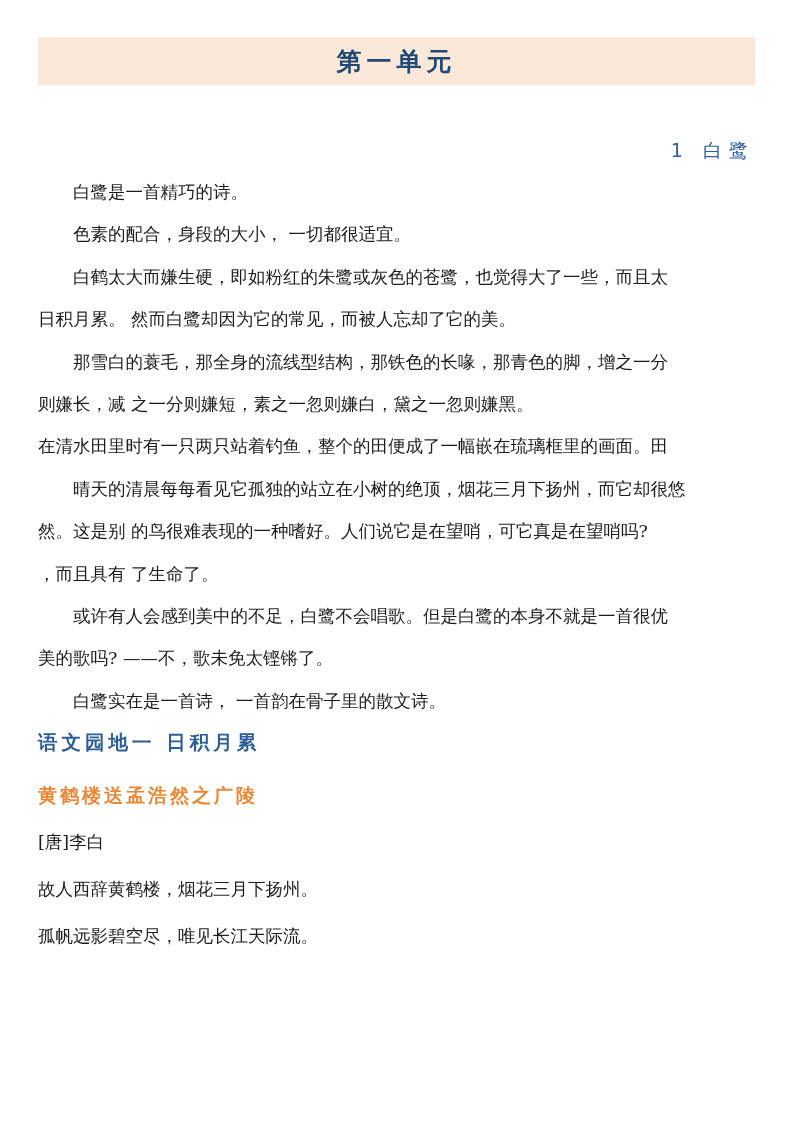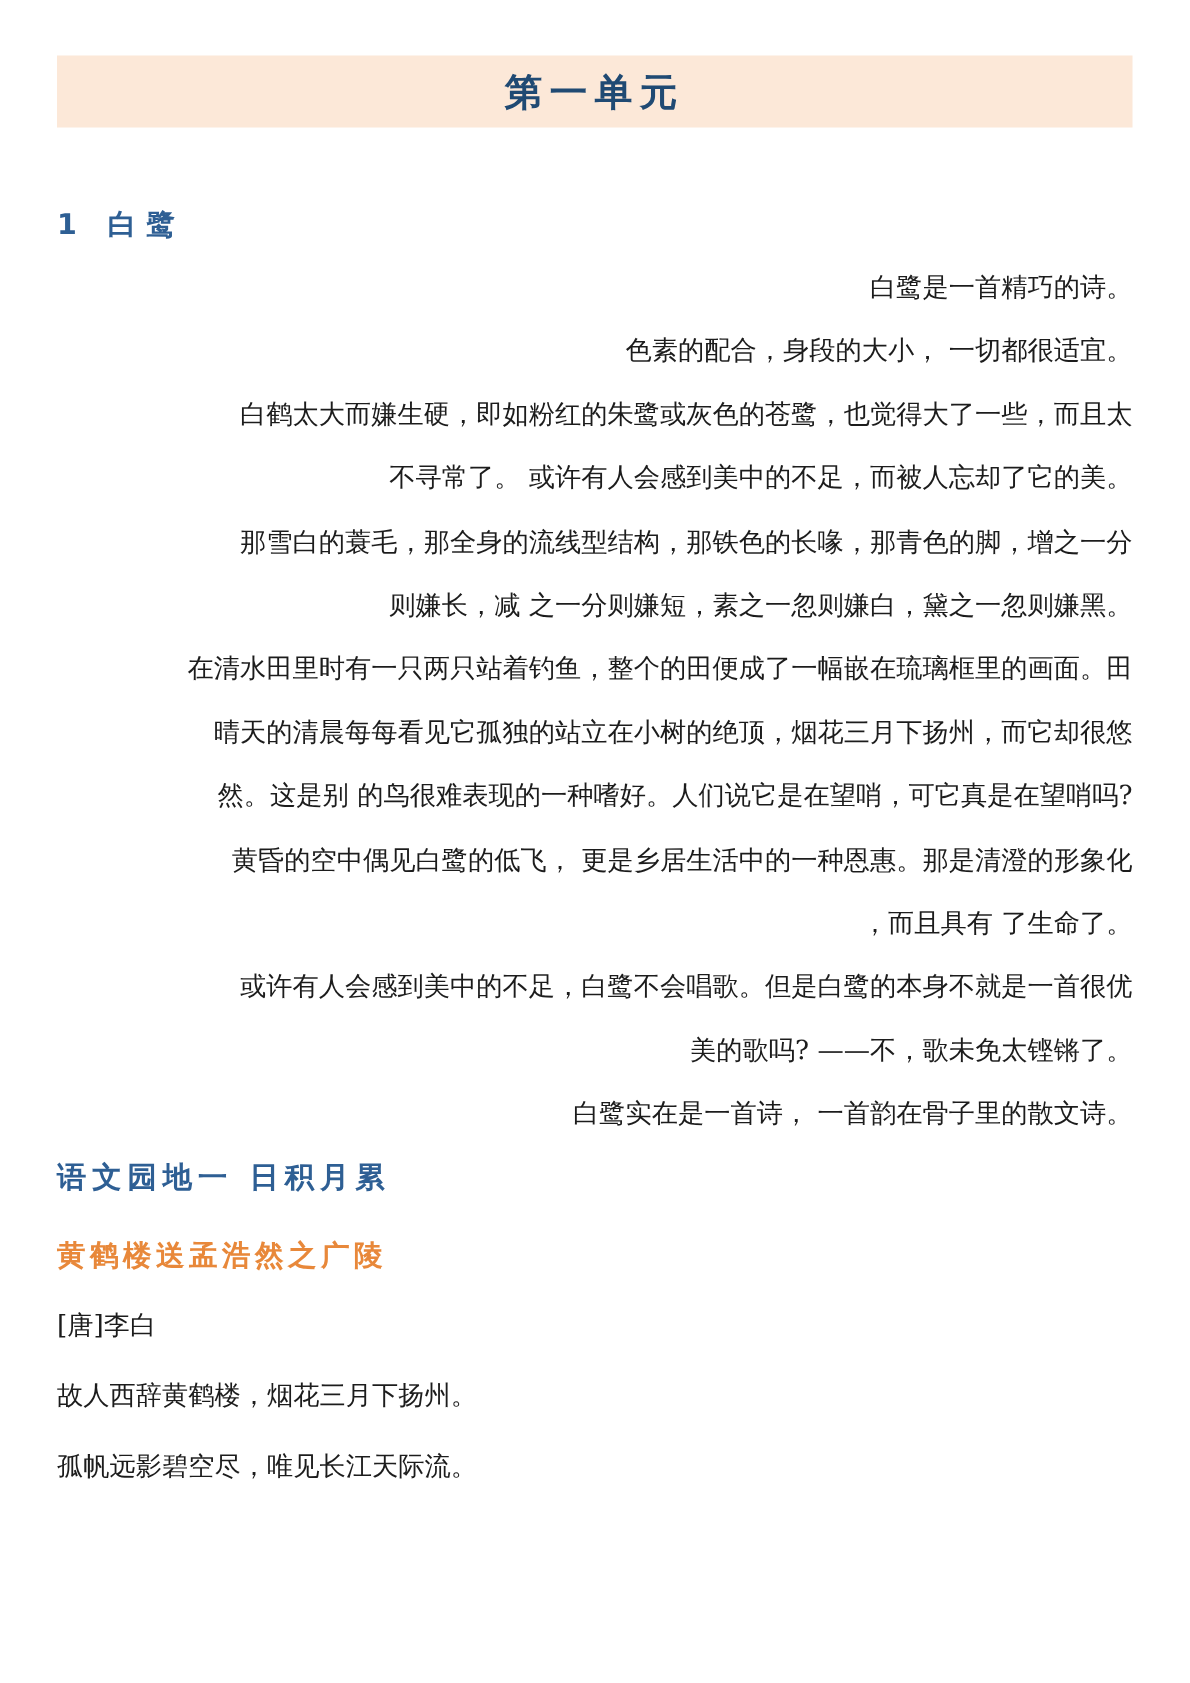--- a/index.html
+++ b/index.html
@@ -39,29 +39,29 @@
     color: var(--banner-fg);
     letter-spacing: 5px;
     font-family: "DejaVu Serif", "Liberation Serif", serif;
     text-align: right;
   }
   .lesson-heading {
     margin-top: 50px;
     height: 30px;
     line-height: 30px;
     font-size: 19px;
-    font-weight: bold;
+    font-weight: normal;
     color: var(--heading-blue);
     letter-spacing: 7px;
     font-family: "DejaVu Sans", "Liberation Sans", sans-serif;
+    text-align: right;
   }
   .essay-body {
     margin-top: 6px;
     width: 717px;
-    text-align: right;
   }
   .essay-line {
     height: 42.4px;
     line-height: 42.4px;
     font-size: 17.5px;
     color: var(--body-fg);
     white-space: pre;
     overflow: hidden;
   }
   .essay-line.indent { padding-left: 35px; }
@@ -109,27 +109,26 @@
   <div class="unit-banner">
     <span class="unit-title">第一单元</span>
   </div>
 
   <div class="lesson-heading">1 白鹭</div>
 
   <div class="essay-body">
     <div class="essay-line indent">白鹭是一首精巧的诗。</div>
     <div class="essay-line indent">色素的配合，身段的大小， 一切都很适宜。</div>
     <div class="essay-line indent">白鹤太大而嫌生硬，即如粉红的朱鹭或灰色的苍鹭，也觉得大了一些，而且太</div>
-    <div class="essay-line">不寻常了。 或许有人会感到美中的不足，而被人忘却了它的美。</div>
+    <div class="essay-line">日积月累。 然而白鹭却因为它的常见，而被人忘却了它的美。</div>
     <div class="essay-line indent">那雪白的蓑毛，那全身的流线型结构，那铁色的长喙，那青色的脚，增之一分</div>
     <div class="essay-line">则嫌长，减 之一分则嫌短，素之一忽则嫌白，黛之一忽则嫌黑。</div>
     <div class="essay-line">在清水田里时有一只两只站着钓鱼，整个的田便成了一幅嵌在琉璃框里的画面。田</div>
     <div class="essay-line indent">晴天的清晨每每看见它孤独的站立在小树的绝顶，烟花三月下扬州，而它却很悠</div>
     <div class="essay-line">然。这是别 的鸟很难表现的一种嗜好。人们说它是在望哨，可它真是在望哨吗?</div>
-    <div class="essay-line indent">黄昏的空中偶见白鹭的低飞， 更是乡居生活中的一种恩惠。那是清澄的形象化</div>
     <div class="essay-line">，而且具有 了生命了。</div>
     <div class="essay-line indent">或许有人会感到美中的不足，白鹭不会唱歌。但是白鹭的本身不就是一首很优</div>
     <div class="essay-line">美的歌吗? ——不，歌未免太铿锵了。</div>
     <div class="essay-line indent">白鹭实在是一首诗， 一首韵在骨子里的散文诗。</div>
   </div>
 
   <div class="garden-heading">语文园地一 日积月累</div>
 
   <div class="poem-section">
     <div class="poem-title">黄鹤楼送孟浩然之广陵</div>

